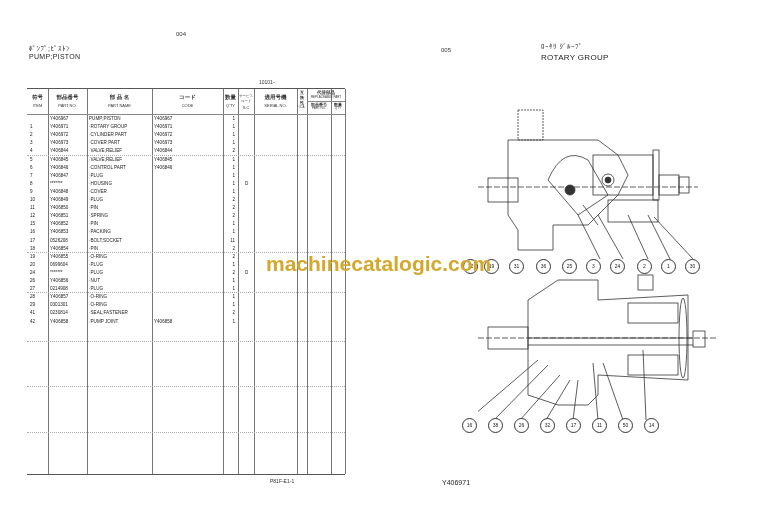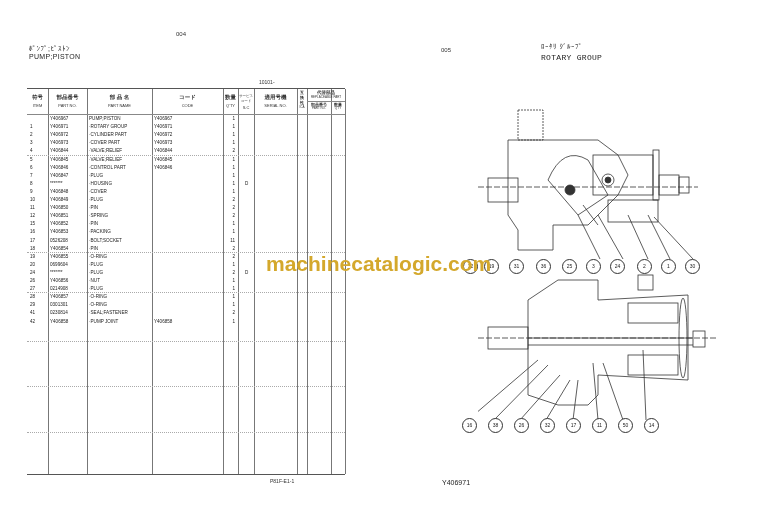--- a/index.html
+++ b/index.html
@@ -320,21 +320,21 @@
   <div class="hline dot" style="top:203px;"></div>
   <div class="hline dot" style="top:252px;"></div>
   <div class="hline dot" style="top:297px;"></div>
   <div class="hline dot" style="top:343px;"></div>
 </div>
 
 <div class="abs footer-code" style="left:270px;top:478px;">P81F-E1-1</div>
 
 <div class="abs pg-num" style="left:441px;top:47px;">005</div>
 <div class="abs title-jp" style="left:541px;top:43px;">ﾛｰﾀﾘ ｸﾞﾙｰﾌﾟ</div>
-<div class="abs title-en" style="left:541px;top:53px;font-size:8px;font-family:Liberation Mono, monospace;">ROTARY GROUP</div>
+<div class="abs title-en" style="left:541px;top:53px;font-size:8px;">ROTARY GROUP</div>
 
 <svg class="diagram" viewBox="0 0 240 330" style="left:478px;top:105px;">
   <g stroke="#333" stroke-width="0.8" fill="none">
 
     <rect x="40" y="5" width="25" height="30" stroke-dasharray="2,1"></rect>
     <path d="M30 35 L30 110 L40 125 L40 145 L75 145 L75 120 L110 120 L140 90 L150 70 L140 50 L120 35 Z"></path>
     <rect x="10" y="73" width="30" height="24"></rect>
     <path d="M70 75 Q85 40 110 55 L130 90 L100 110 Z"></path>
     <circle cx="92" cy="85" r="5" fill="#333"></circle>
     <circle cx="130" cy="75" r="6"></circle>

